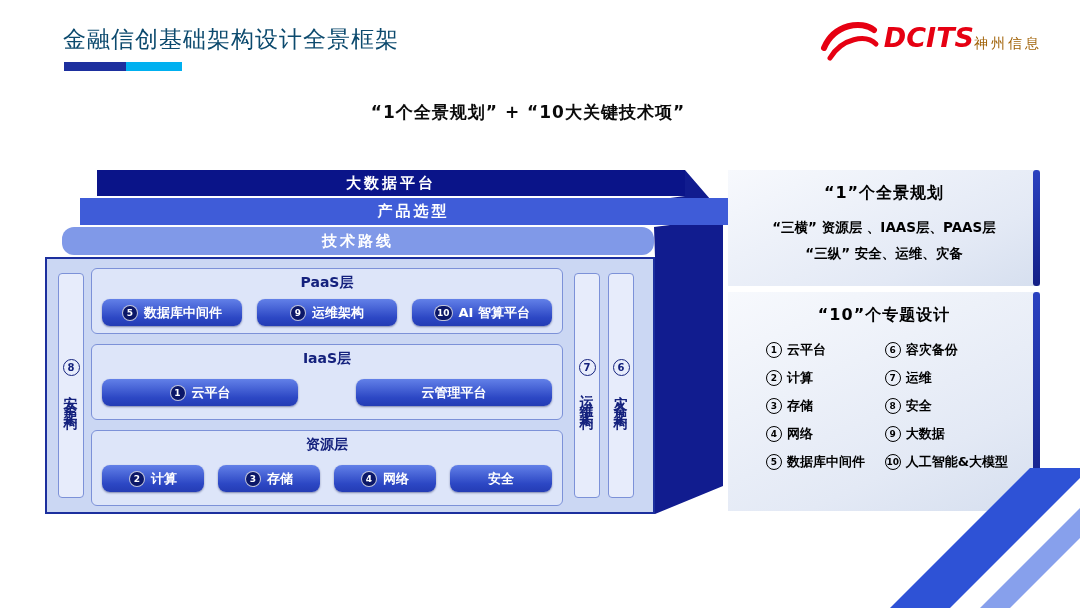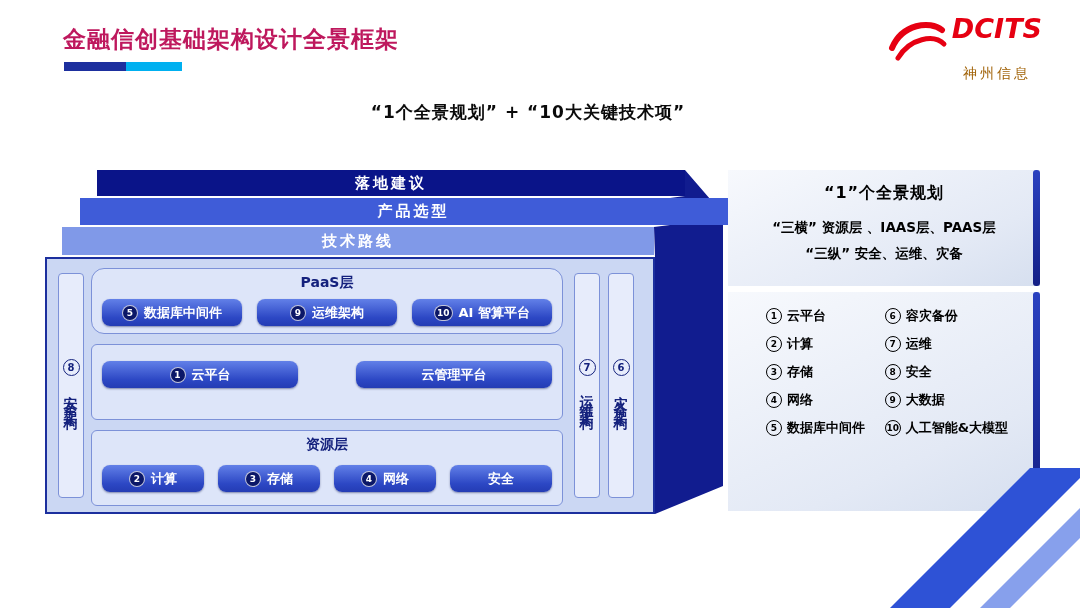--- a/index.html
+++ b/index.html
@@ -3,58 +3,58 @@
 <meta charset="utf-8">
 <style>
   * { margin:0; padding:0; box-sizing:border-box; }
   html,body { width:1080px; height:608px; }
   body {
     position:relative; background:#ffffff; overflow:hidden;
     font-family:"DejaVu Sans","Liberation Sans",sans-serif;
   }
 
   
-  .slide-title { position:absolute; left:63px; top:24px; font-size:23px; font-weight:bold; color:#be185d; letter-spacing:1px; }
+  .slide-title { position:absolute; left:63px; top:24px; font-size:23px; font-weight:normal; color:#0c4a6e; letter-spacing:1px; }
   .title-underline { position:absolute; left:64px; top:62px; display:flex; }
   .u1 { width:62px; height:9px; background:#1d2f9e; }
   .u2 { width:56px; height:9px; background:#00b0f0; }
 
   .logo { position:absolute; right:38px; top:14px; display:flex; align-items:flex-start; gap:4px; }
-  .logo-text { display:flex; flex-direction:column; align-items:center; }
+  .logo-text { display:flex; flex-direction:row; align-items:flex-end; }
   .logo-name { font-size:27px; font-weight:bold; font-style:italic; color:#e60012; line-height:1.1; }
   .logo-sub { font-size:14px; font-weight:normal; color:#a16207; letter-spacing:3px; margin-top:21px; }
 
   .subtitle { position:absolute; left:0; top:93px; width:1056px; text-align:center; font-size:17px; font-weight:bold; color:#0a0a0a; letter-spacing:1px;margin-top:8px; }
 
   
   .diagram { position:absolute; left:45px; top:168px; width:690px; height:352px; }
   .side-face {
     position:absolute; left:0; top:0; width:690px; height:352px; background:#111c8f;
     clip-path:polygon(640px 2px, 678px 46px, 678px 318px, 610px 346px, 610px 89px, 609px 59px, 625px 57px, 625px 30px, 640px 28px);
   }
   .slab { position:absolute; color:#fff; font-weight:bold; font-size:15px; letter-spacing:3px;
           display:flex; align-items:center; justify-content:center; }
   .slab1 { left:52px; top:2px;  width:588px; height:26px; background:#0a1489; }
   .slab2 { left:35px; top:30px; width:667px; height:27px; background:#3f5cd8; }
-  .slab3 { left:17px; top:59px; width:592px; height:28px; background:#8099e8; }
+  .slab3 { left:17px; top:59px; width:592px; height:28px; background:#8099e8;border-radius:12px; }
 
   .body-panel { position:absolute; left:0; top:89px; width:610px; height:257px; background:#cbd7f3; border:2px solid #1c2f9e; }
 
   .vbar { position:absolute; top:14px; width:26px; height:225px; background:#e7ecfb; border:1px solid #7c91d8; border-radius:4px;
           display:flex; flex-direction:column; align-items:center; justify-content:center; gap:8px; }
   .vbar-left { left:11px; }
   .vbar-r1 { left:527px; }
   .vbar-r2 { left:561px; }
   .vnum { width:17px; height:17px; border-radius:50%; border:1.5px solid #14217d; color:#14217d;
           font-size:10px; font-weight:bold; display:flex; align-items:center; justify-content:center; flex:none; }
   .vlabel { writing-mode:vertical-rl; text-orientation:upright; font-size:14px; font-weight:bold; color:#14217d; letter-spacing:7px; }
 
   .sections { position:absolute; left:44px; top:9px; width:472px; height:238px; display:flex; flex-direction:column; justify-content:space-between; }
   .section { background:#dde5f9; border:1px solid #7c91d8; border-radius:6px; padding:5px 10px 6px; }
-  .sec1 { height:66px;border-radius:13px; } .sec2 { height:76px; } .sec3 { height:76px; }
+  .sec1 { height:66px; } .sec2 { height:76px; } .sec3 { height:76px; }
   .section-title { text-align:center; font-size:14px; font-weight:bold; color:#14217d; }
   .btn-row { display:flex; justify-content:space-between; align-items:center; margin-top:7px; }
   .sec2 .btn-row, .sec3 .btn-row { margin-top:11px; }
 
   .btn { height:27px; border-radius:8px; padding:0 10px;
          background:linear-gradient(180deg,#6280e8 0%, #2c47c4 70%, #243cb4 100%);
          color:#fff; font-size:13px; font-weight:bold;
          display:flex; align-items:center; justify-content:center; gap:6px;
          box-shadow:0 1px 2px rgba(10,20,80,.45); }
   .btn-w1 { width:140px; } .btn-w2 { width:196px; } .btn-w3 { width:102px; }
@@ -101,21 +101,21 @@
     <span class="logo-name">DCITS</span>
     <span class="logo-sub">神州信息</span>
   </span>
 </div>
 
 <div class="subtitle">“1个全景规划” + “10大关键技术项”</div>
 
 <div class="diagram">
   <div class="side-face"></div>
 
-  <div class="slab slab1">落地建议</div>
+  <div class="slab slab1">大数据平台</div>
   <div class="slab slab2">产品选型</div>
   <div class="slab slab3">技术路线</div>
 
   <div class="body-panel">
 
     <div class="vbar vbar-left">
       <span class="vnum">8</span>
       <span class="vlabel">安全架构</span>
     </div>
 
@@ -133,20 +133,21 @@
             <span>运维架构</span>
           </div>
           <div class="btn btn-w1">
             <span class="num-badge">10</span>
             <span>AI 智算平台</span>
           </div>
         </div>
       </div>
 
       <div class="section sec2">
+        <div class="section-title">IaaS层</div>
         <div class="btn-row">
           <div class="btn btn-w2">
             <span class="num-badge">1</span>
             <span>云平台</span>
           </div>
           <div class="btn btn-w2">
 
             <span>云管理平台</span>
           </div>
         </div>
@@ -191,20 +192,21 @@
 <div class="panel panel1">
   <div class="panel-title">“1”个全景规划</div>
   <div class="panel-lines">
     <div class="panel-line">“三横” 资源层 、IAAS层、PAAS层</div>
     <div class="panel-line">“三纵” 安全、运维、灾备</div>
   </div>
   <div class="panel-accent"></div>
 </div>
 
 <div class="panel panel2">
+  <div class="panel-title">“10”个专题设计</div>
   <div class="cols">
     <div class="col">
       <div class="li">
           <span class="obadge">1</span>
           <span>云平台</span>
         </div>
       <div class="li">
           <span class="obadge">2</span>
           <span>计算</span>
         </div>

